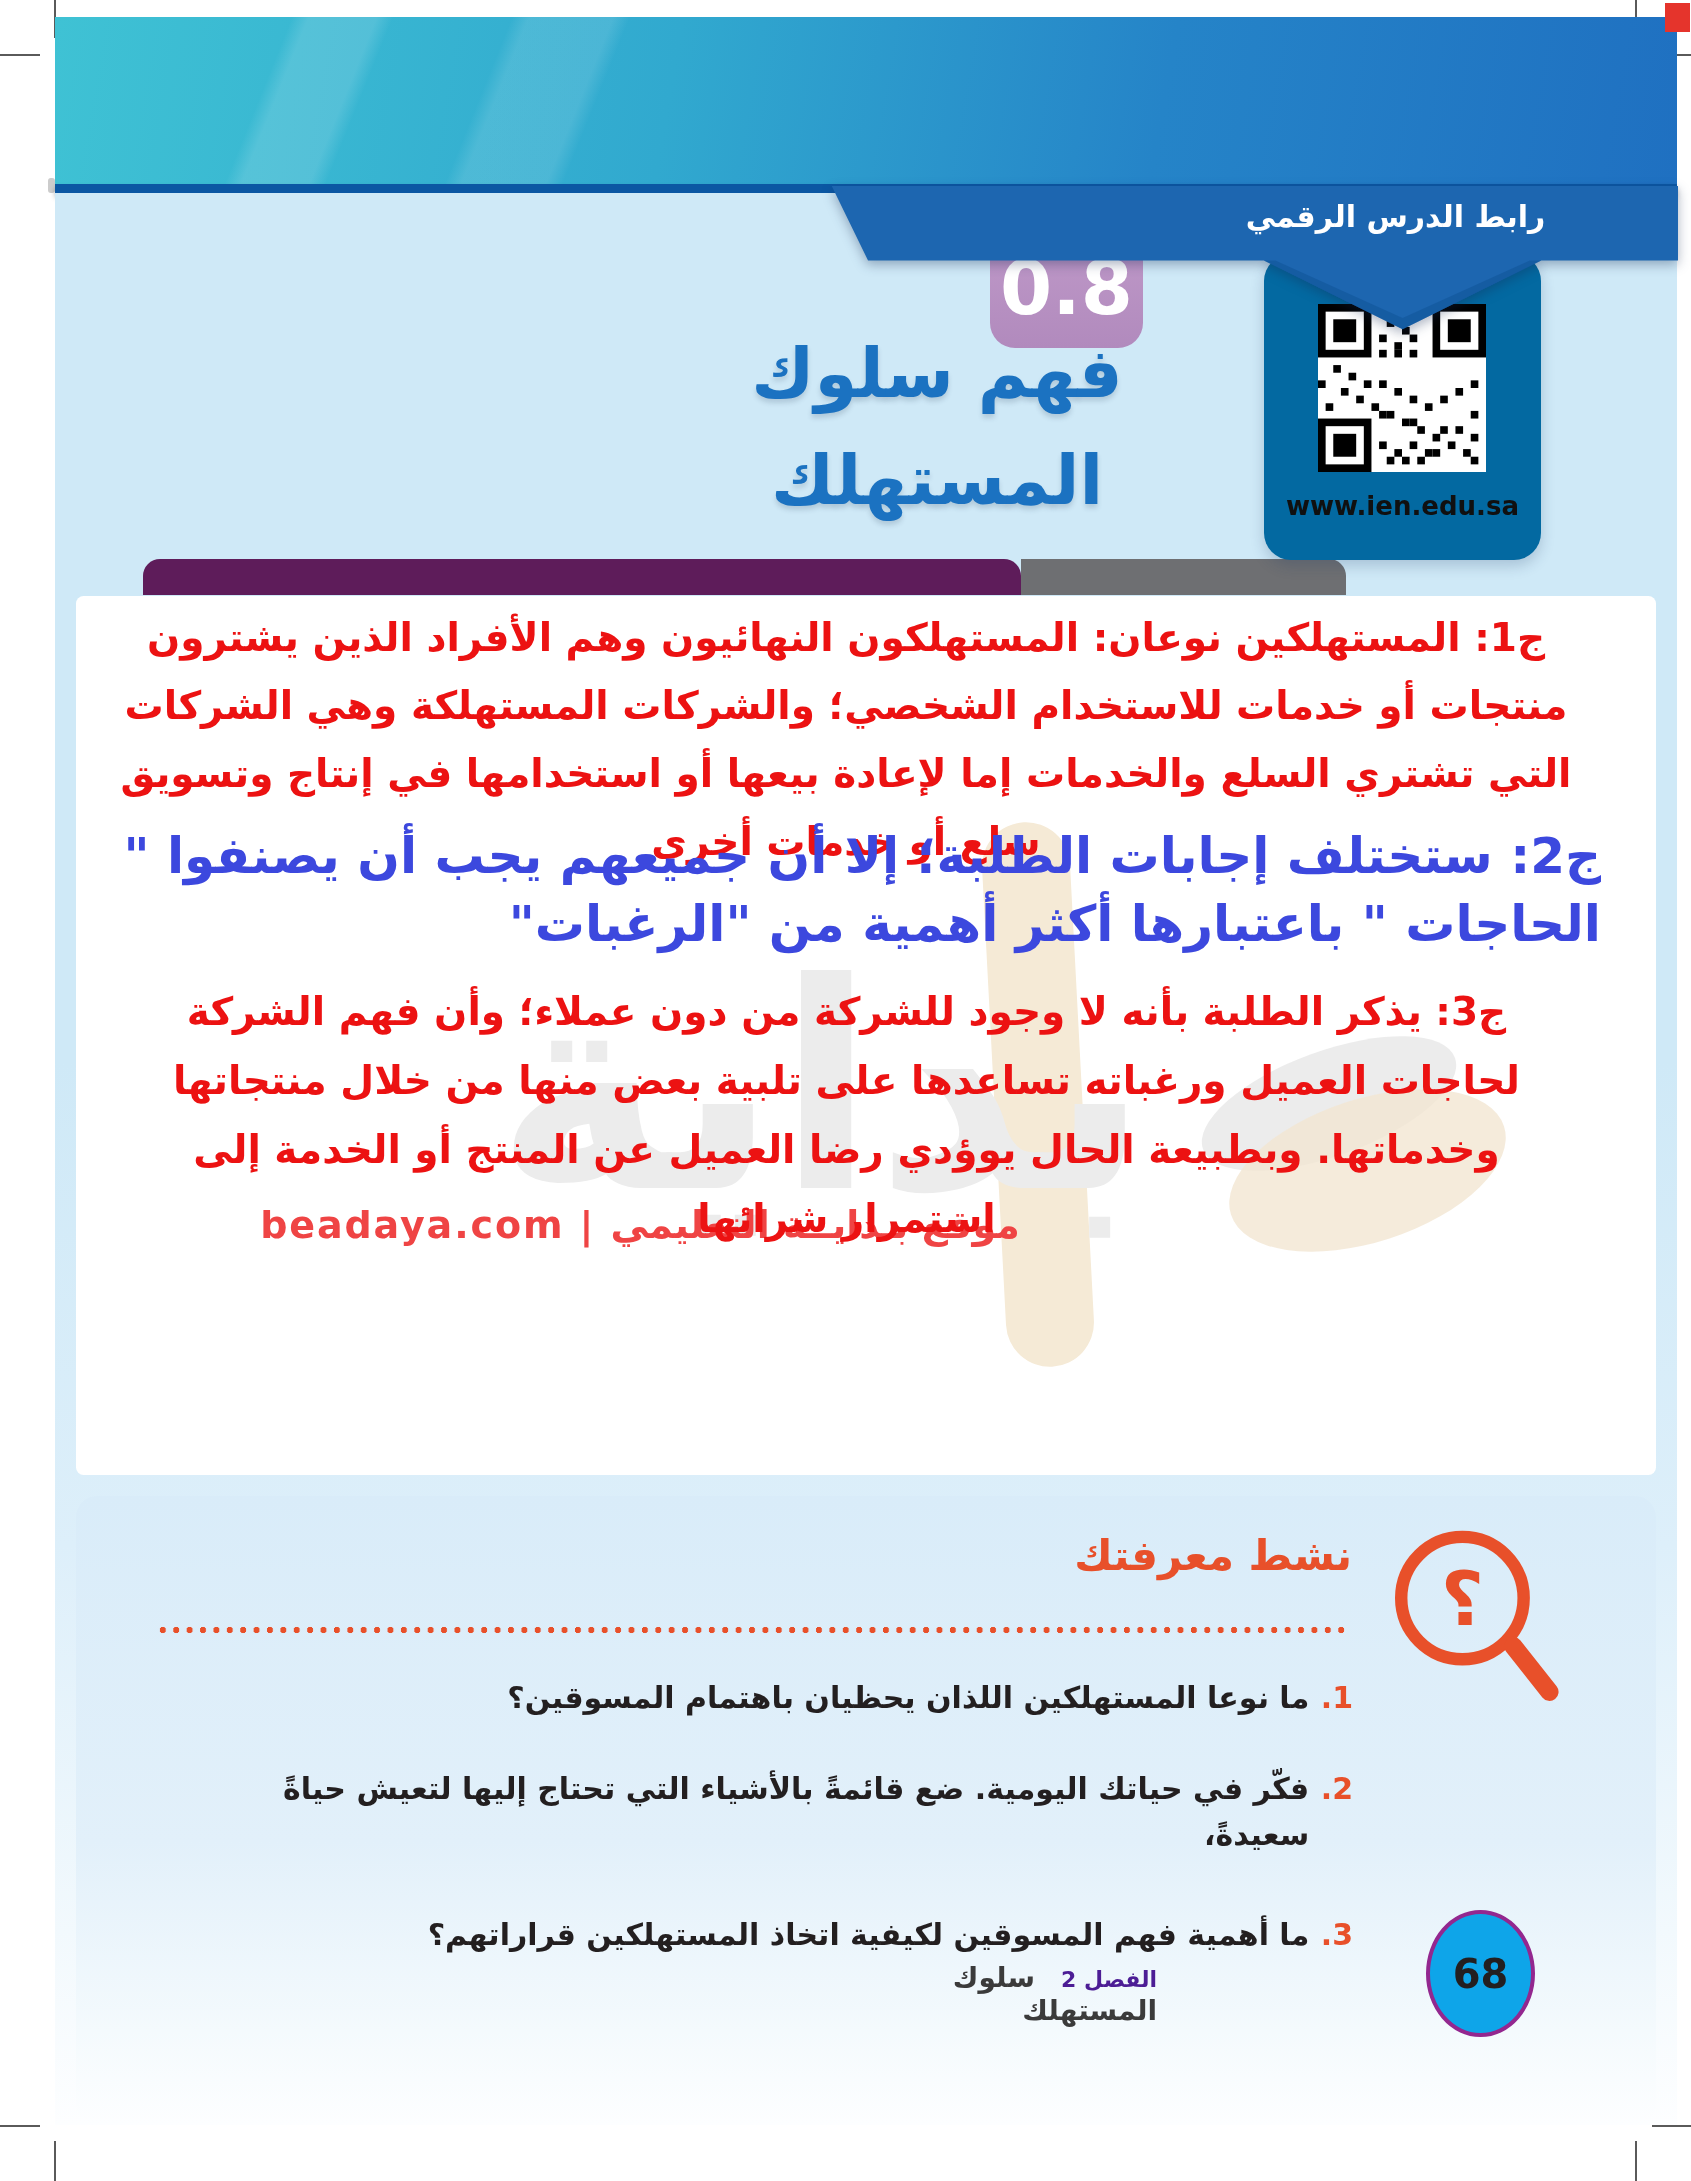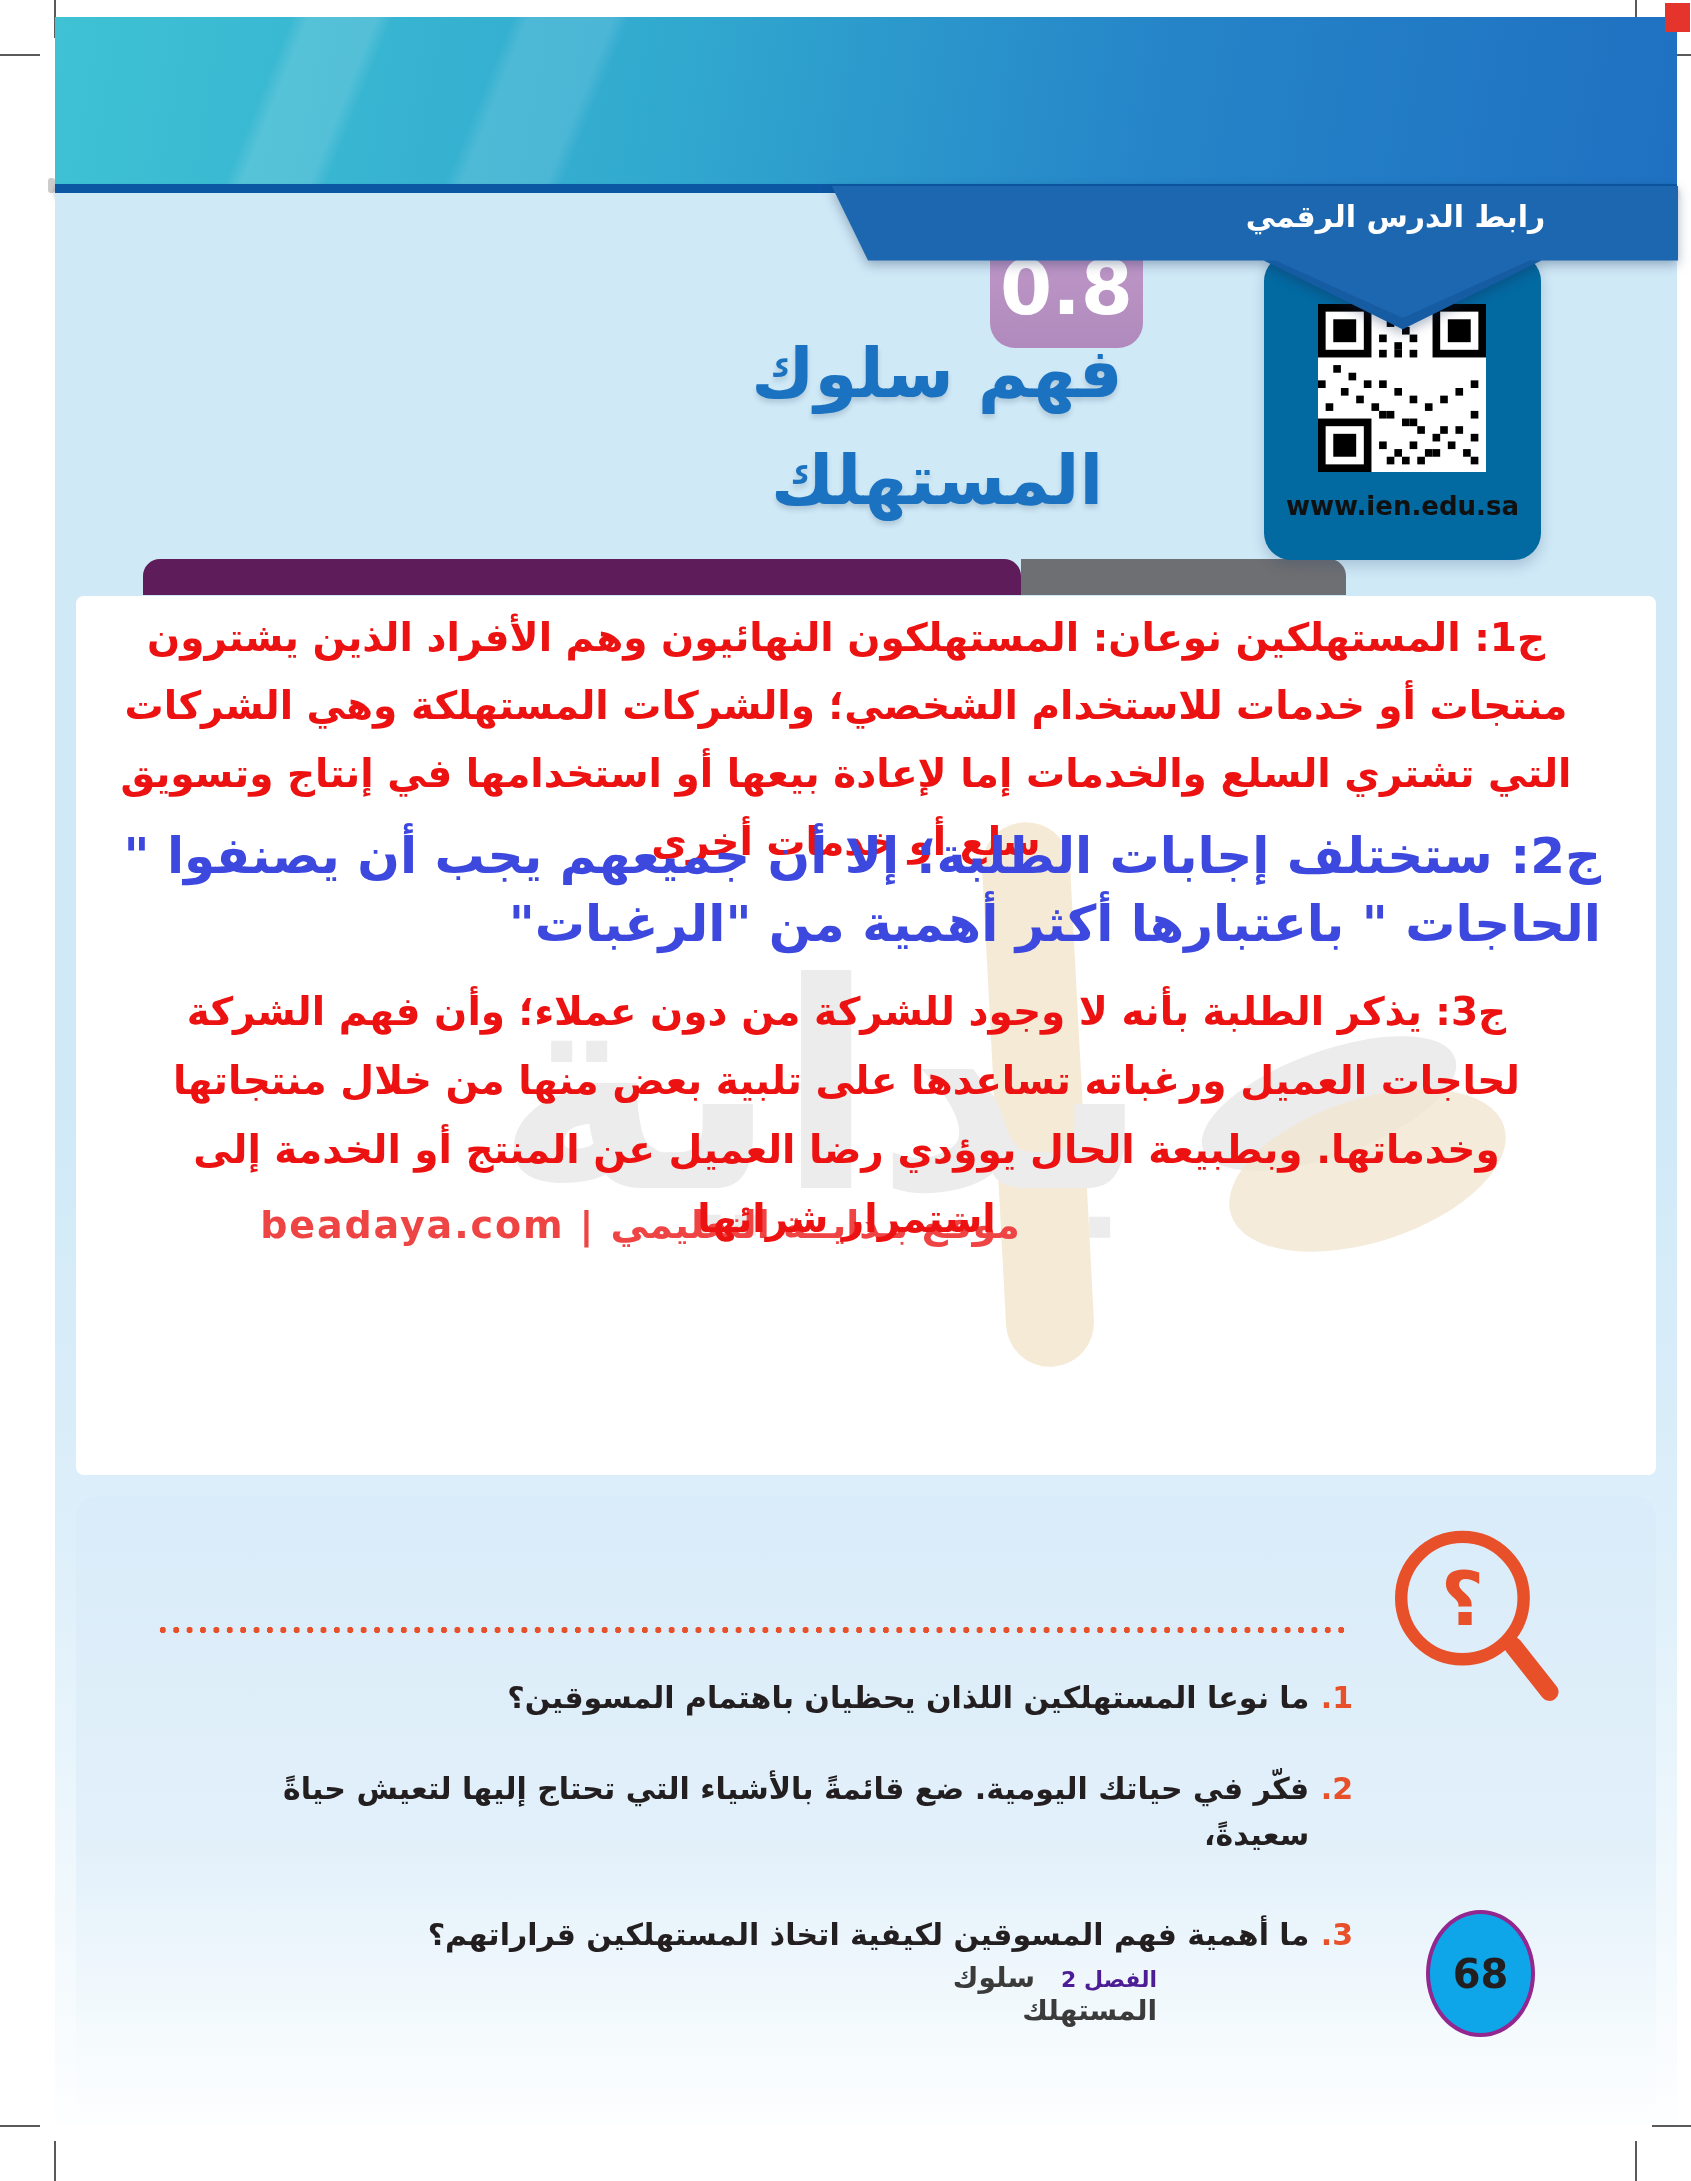--- a/index.html
+++ b/index.html
@@ -206,20 +206,21 @@
   <div class="abs para red p3">ج3: يذكر الطلبة بأنه لا وجود للشركة من دون عملاء؛ وأن فهم الشركة لحاجات العميل ورغباته تساعدها على تلبية بعض منها من خلال منتجاتها وخدماتها. وبطبيعة الحال يوؤدي رضا العميل عن المنتج أو الخدمة إلى استمرار شرائها</div>
 
   <div class="abs activity-box"></div>
 
   <svg class="abs magnifier" width="220" height="225" viewBox="0 0 230 235">
     <circle cx="105" cy="92" r="64" fill="none" stroke="#e8502a" stroke-width="13"></circle>
     <text x="105" y="120" font-size="78" font-weight="bold" fill="#e8502a" text-anchor="middle" font-family="DejaVu Sans, sans-serif">؟</text>
     <line x1="158" y1="142" x2="196" y2="190" stroke="#e8502a" stroke-width="19" stroke-linecap="round"></line>
   </svg>
 
+  <div class="abs activity-title">نشط معرفتك</div>
   <div class="abs dotted-rule"></div>
 
   <div class="q-row" style="top:1675px;">
     <span class="q-num">1.</span>
     <span class="q-text">ما نوعا المستهلكين اللذان يحظيان باهتمام المسوقين؟</span>
   </div>
   <div class="q-row" style="top:1766px;">
     <span class="q-num">2.</span>
     <span class="q-text">
       <span>فكّر في حياتك اليومية. ضع قائمةً بالأشياء التي تحتاج إليها لتعيش حياةً سعيدةً،</span><br>

